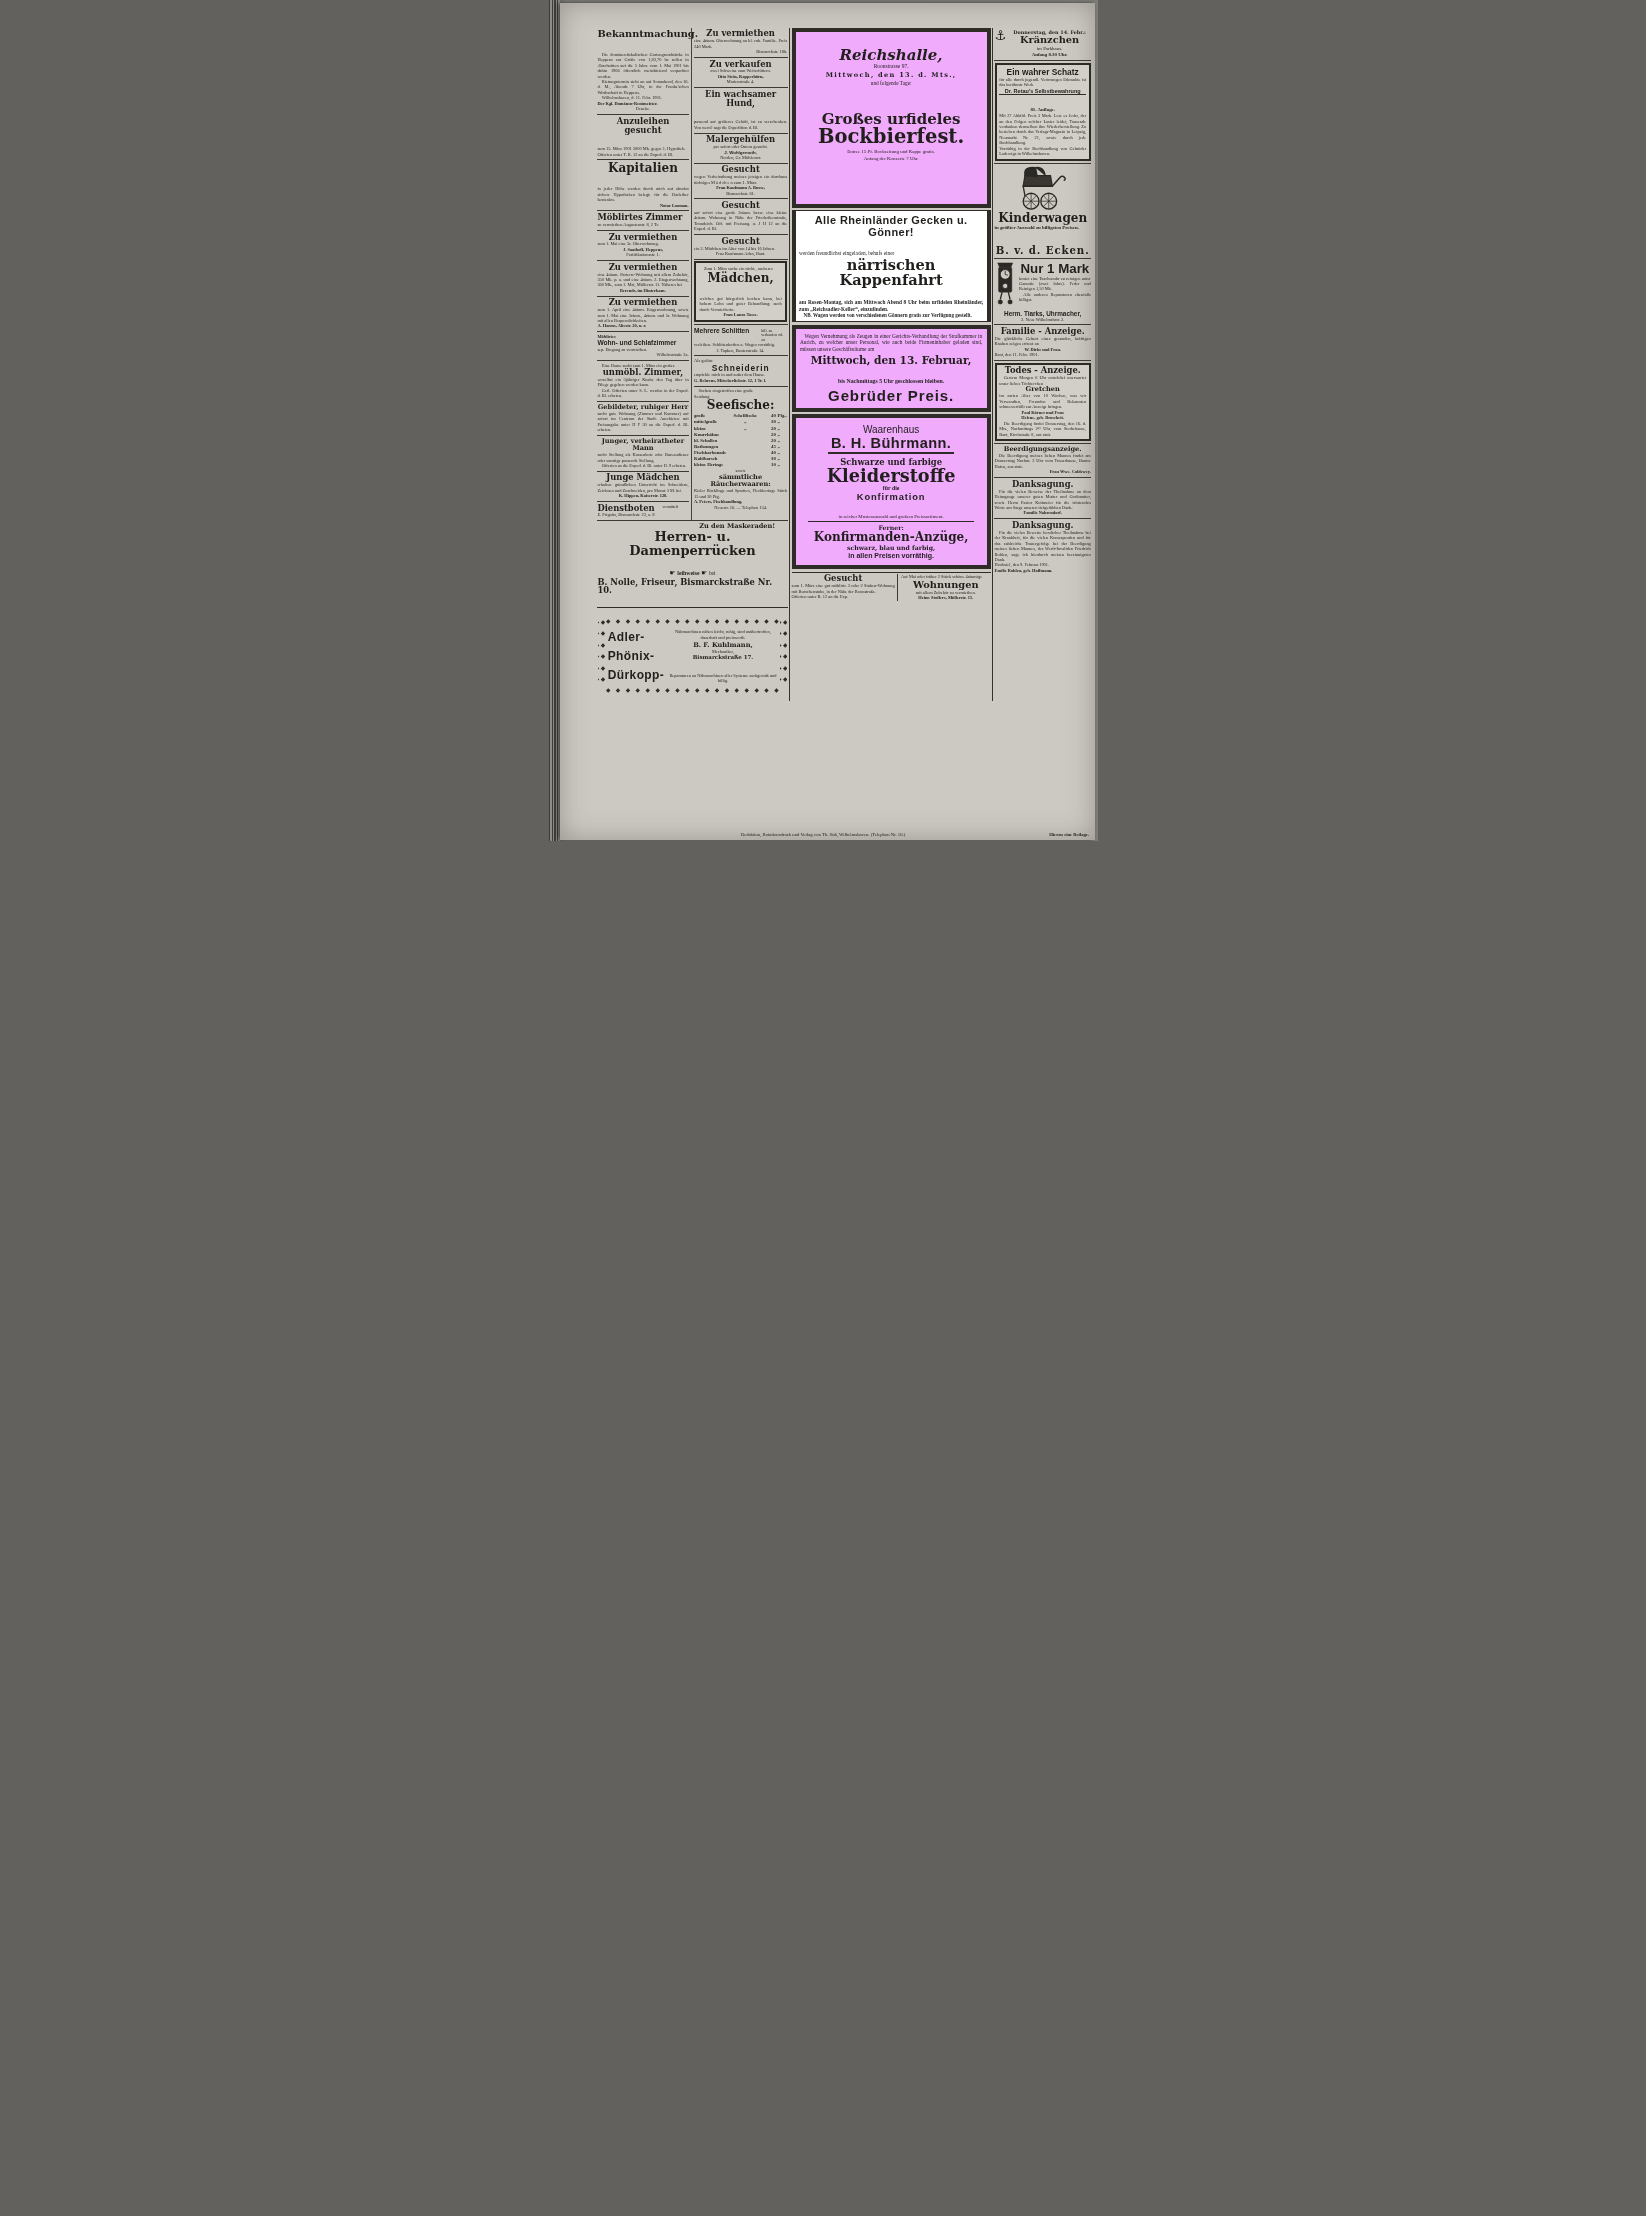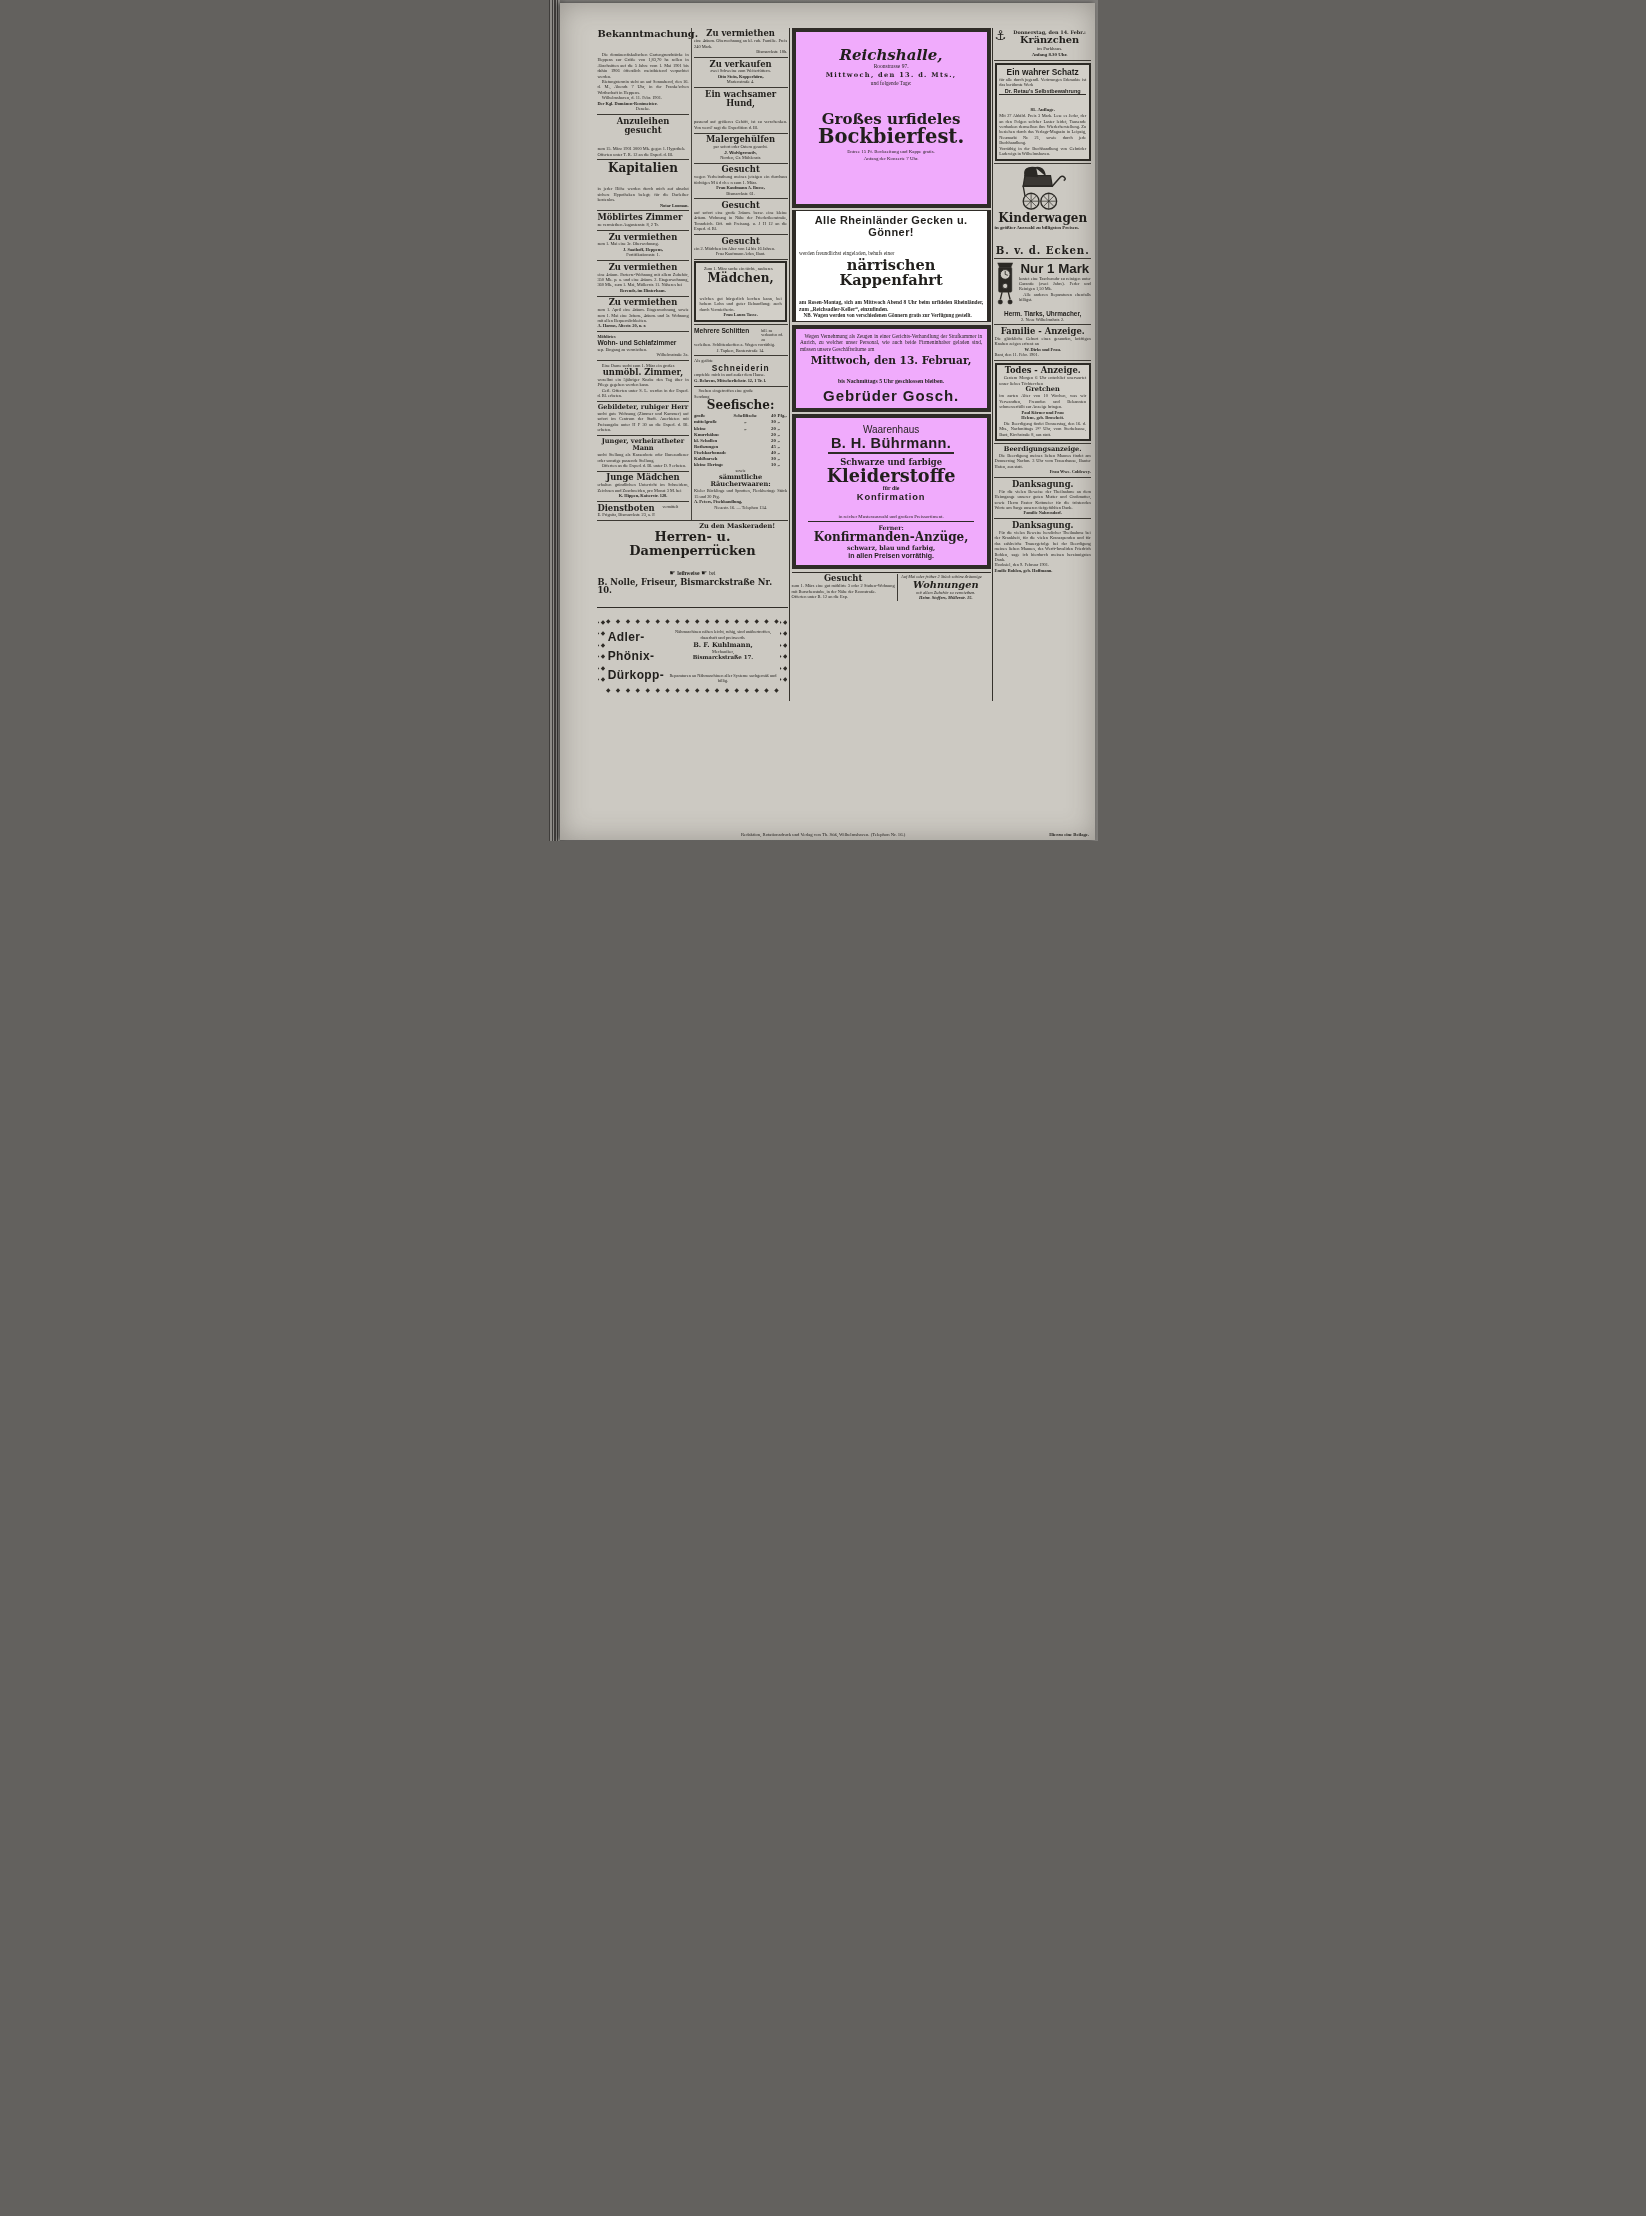--- a/index.html
+++ b/index.html
@@ -343,21 +343,21 @@
           <div class="body mt2" style="font-size:5.3px;">werden freundlichst eingeladen, behufs einer</div>
           <div class="bl c" style="font-size:14.6px;line-height:1.05;">närrischen Kappenfahrt</div>
           <div class="body b mt2" style="font-size:5.3px;">am Rosen-Montag, sich am Mittwoch Abend 8 Uhr beim urfidelen Rheinländer, zum „Reichsadler-Keller“, einzufinden.</div>
           <div class="body b ind" style="font-size:5.1px;">NB. Wagen werden von verschiedenen Gönnern gratis zur Verfügung gestellt.</div>
         </div>
 
         <div class="mt6 heavybox">
           <div class="body ind" style="font-size:5.3px;">Wegen Vernehmung als Zeugen in einer Gerichts-Verhandlung der Strafkammer in Aurich, zu welcher unser Personal, wie auch beide Firmeninhaber geladen sind, müssen unsere Geschäftsräume am</div>
           <div class="bl c mt4" style="font-size:10.6px;">Mittwoch, den 13. Februar,</div>
           <div class="body c mt2" style="font-size:5.8px;font-weight:700;">bis Nachmittags 5 Uhr geschlossen bleiben.</div>
-          <div class="gosch-name c mt4">Gebrüder Gosch.</div>
+          <div class="gosch-name c mt4">Gebrüder Preis.</div>
         </div>
 
         <div class="mt6 heavybox">
           <div class="sans c" style="font-size:10px;margin-top:2.7px;">Waarenhaus</div>
           <div class="c"><span class="buhr-name">B. H. Bührmann.</span></div>
           <div class="bl c mt6" style="font-size:8.4px;">Schwarze und farbige</div>
           <div class="bl klst c">Kleiderstoffe</div>
           <div class="body c" style="font-size:5.8px;font-weight:700;">für die</div>
           <div class="konf c">Konfirmation</div>
           <div class="body c mt2" style="font-size:4.9px;">in reicher Musterauswahl und großem Preissortiment.</div>
@@ -368,21 +368,21 @@
           <div class="sans b c" style="font-size:7px;margin:0.9px 0 2.7px;">in allen Preisen vorräthig.</div>
         </div>
 
         <div class="mt6" style="display:flex;border-top:0.9px solid #2f2c27;padding-top:1.8px;">
           <div style="flex:1.15;padding-right:2.7px;">
             <div class="bl h20 c">Gesucht</div>
             <div class="body">zum 1. März eine gut möblirte 3 oder 2 Stuben-Wohnung mit Burschenstube, in der Nähe der Roonstraße.</div>
             <div class="body">Offerten unter B. 12 an die Exp.</div>
           </div>
           <div style="border-left:0.7px solid #3c3933;"></div>
-          <div style="flex:1;padding-left:2.7px;font-style:italic;">
+          <div style="flex:1;padding-left:2.7px;">
             <div class="body">Auf Mai oder früher 2 Stück schöne 4räumige</div>
             <div class="bl h24 c">Wohnungen</div>
             <div class="body c">mit allem Zubehör zu vermiethen.</div>
             <div class="body c b">Heinr. Stoffers, Müllerstr. 15.</div>
           </div>
         </div>
       </div>
 
       <div class="thicksep"></div>
 

